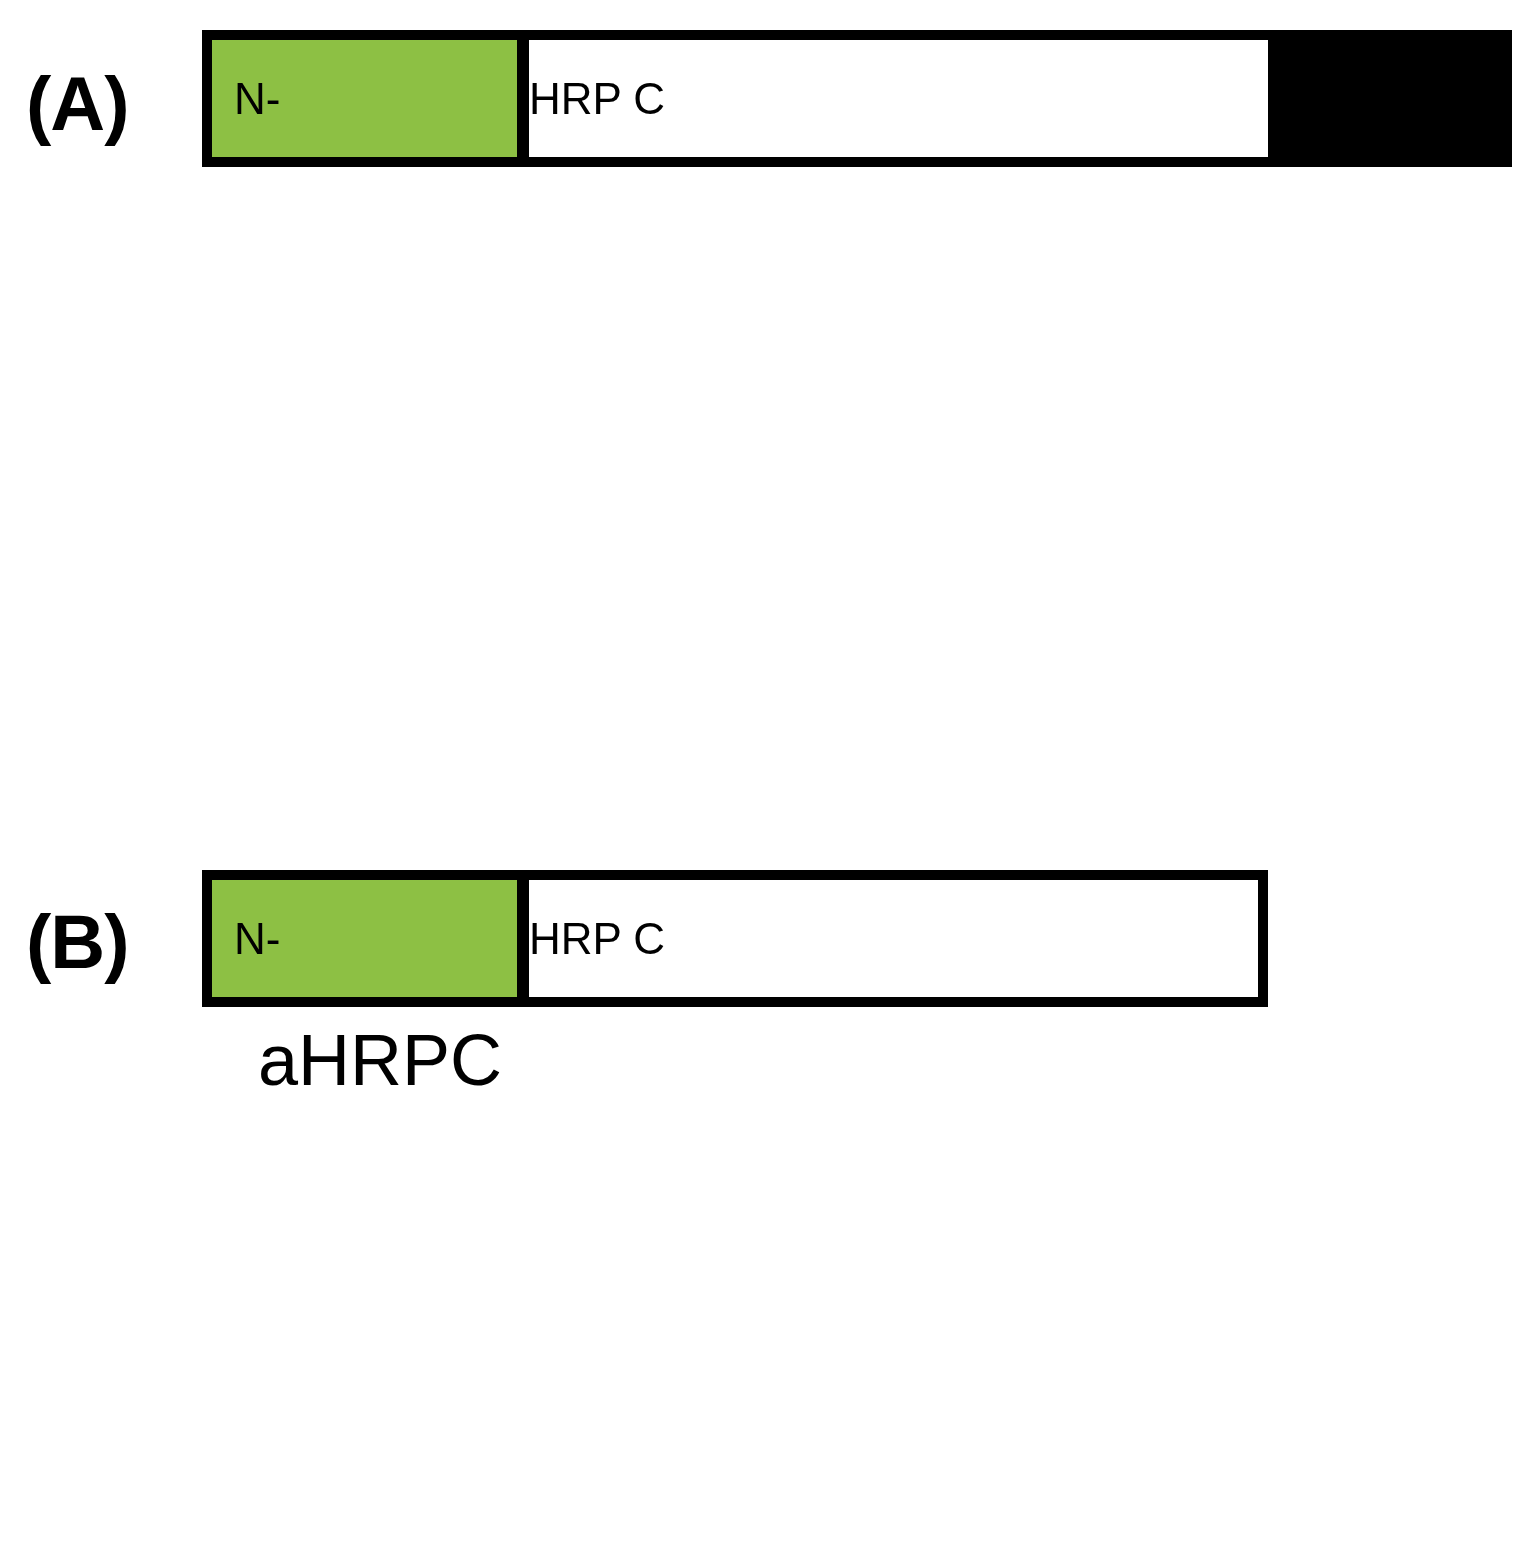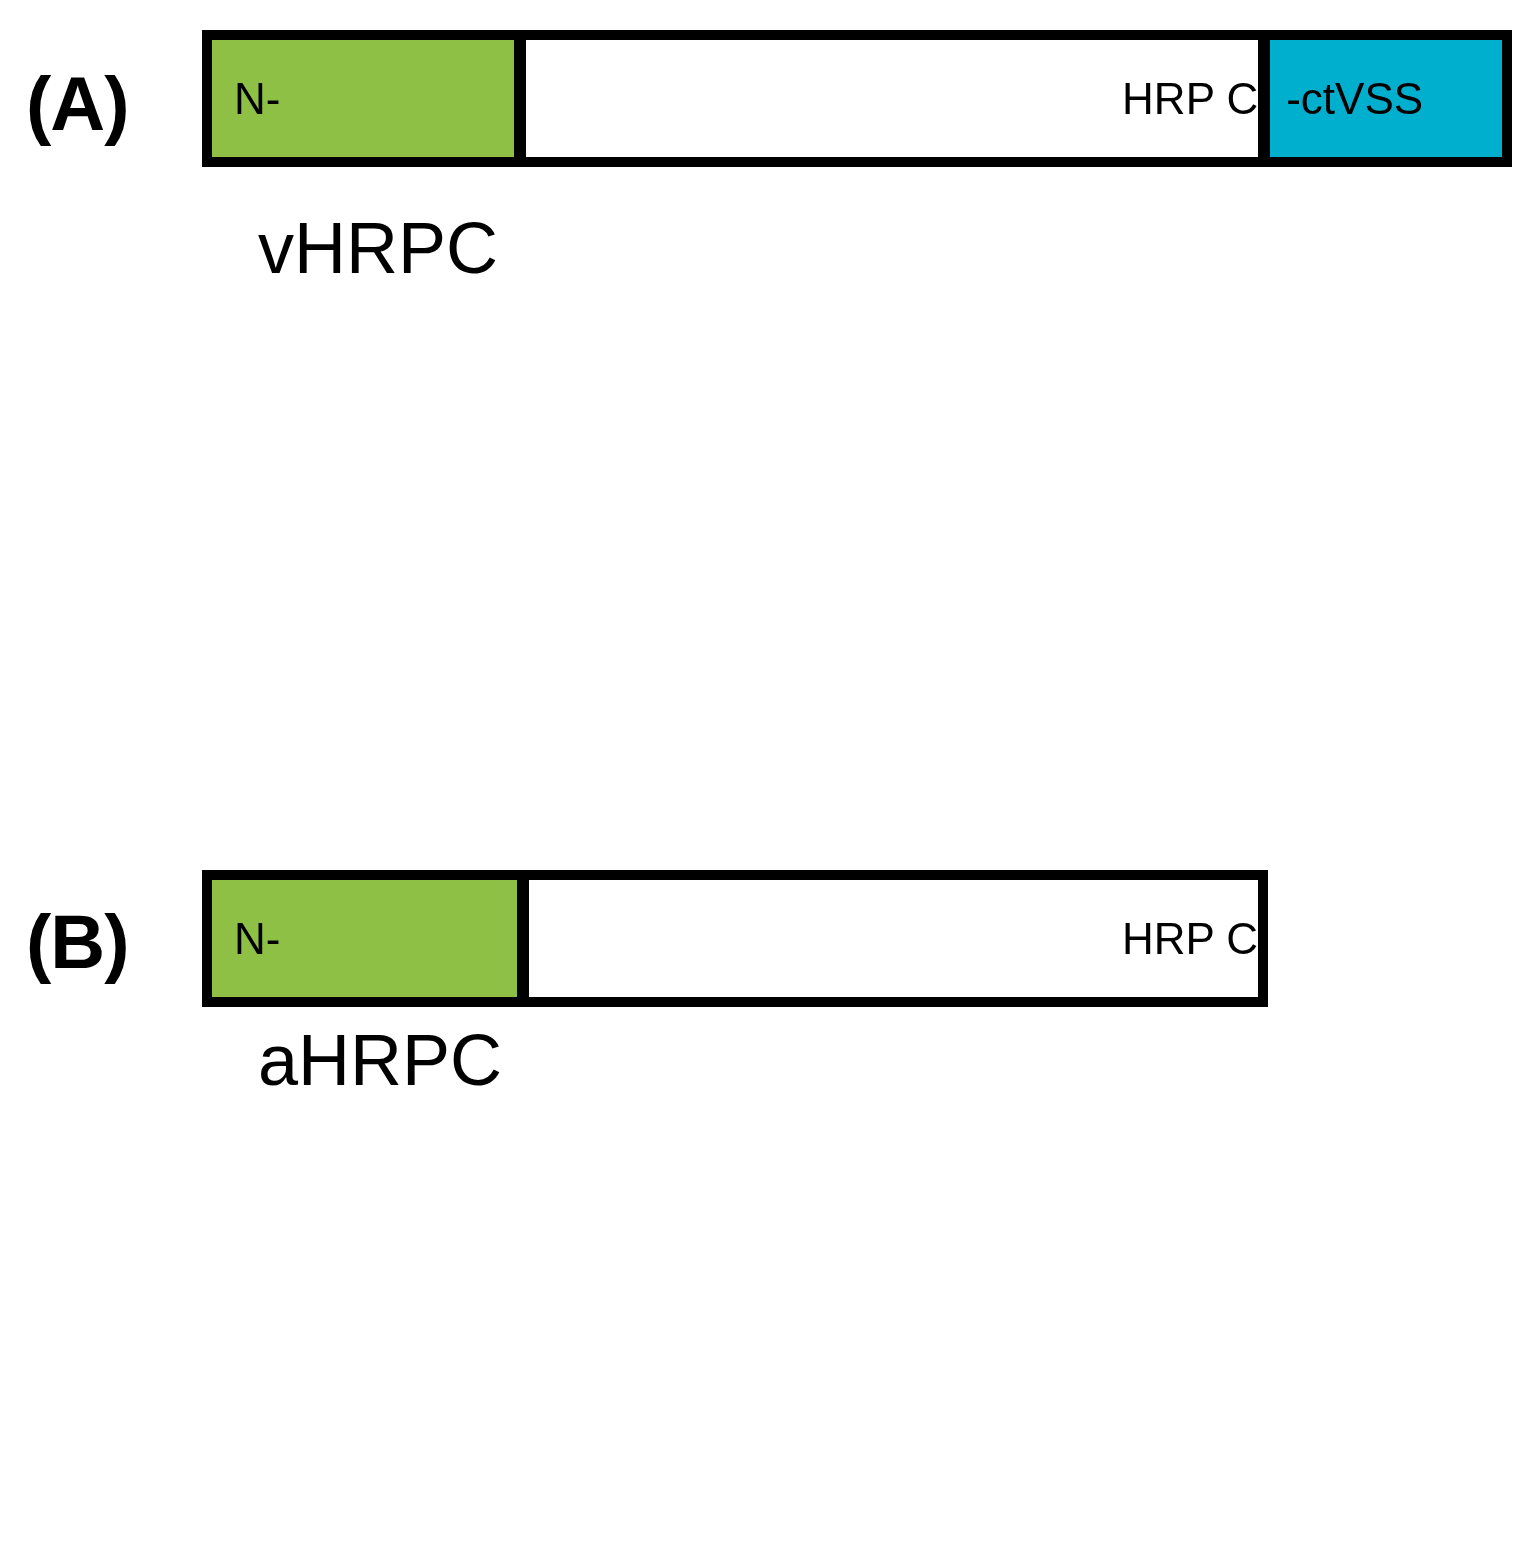--- a/index.html
+++ b/index.html
@@ -70,21 +70,21 @@
     margin-left: 12px;
   }
   .segment-label {
     display: block;
     padding-left: 22px;
     padding-right: 12px;
   }
   .segment.center .segment-label {
     padding: 0;
     width: 100%;
-    text-align: right;
+    text-align: left;
   }
 
   
   .seg-green  { background: #8DC044; color: #000000; }
   .seg-white  { background: #FFFFFF; color: #000000; }
   .seg-cyan   { background: #00AECE; color: #000000; }
 
   .seg-cyan .segment-label,
   .seg-purple .segment-label {
     padding-left: 16px;
@@ -133,26 +133,22 @@
   <section class="panel" id="panel-a">
     <div class="panel-letter">(A)</div>
 
     <div class="construct-bar" style="border-color: rgb(0, 0, 0); background: rgb(0, 0, 0);">
       <div class="segment seg-green seg-a-n" style="background: rgb(141, 192, 68); color: rgb(0, 0, 0);">
         <span class="segment-label">N-</span>
       </div>
       <div class="segment seg-white seg-a-hrpc center" style="background: rgb(255, 255, 255); color: rgb(0, 0, 0);">
         <span class="segment-label">HRP C</span>
       </div>
-      <div class="segment seg-cyan seg-a-ctvss" style="background: rgb(0, 174, 206); color: rgb(0, 0, 0);">
-        <span class="segment-label">-ctVSS</span>
-      </div>
     </div>
 
-    <div class="construct-name">vHRPC</div>
   </section>
 
   <section class="panel" id="panel-b">
     <div class="panel-letter">(B)</div>
 
     <div class="construct-bar" style="border-color: rgb(0, 0, 0); background: rgb(0, 0, 0);">
       <div class="segment seg-green seg-b-n" style="background: rgb(141, 192, 68); color: rgb(0, 0, 0);">
         <span class="segment-label">N-</span>
       </div>
       <div class="segment seg-white seg-b-hrpc center" style="background: rgb(255, 255, 255); color: rgb(0, 0, 0);">

